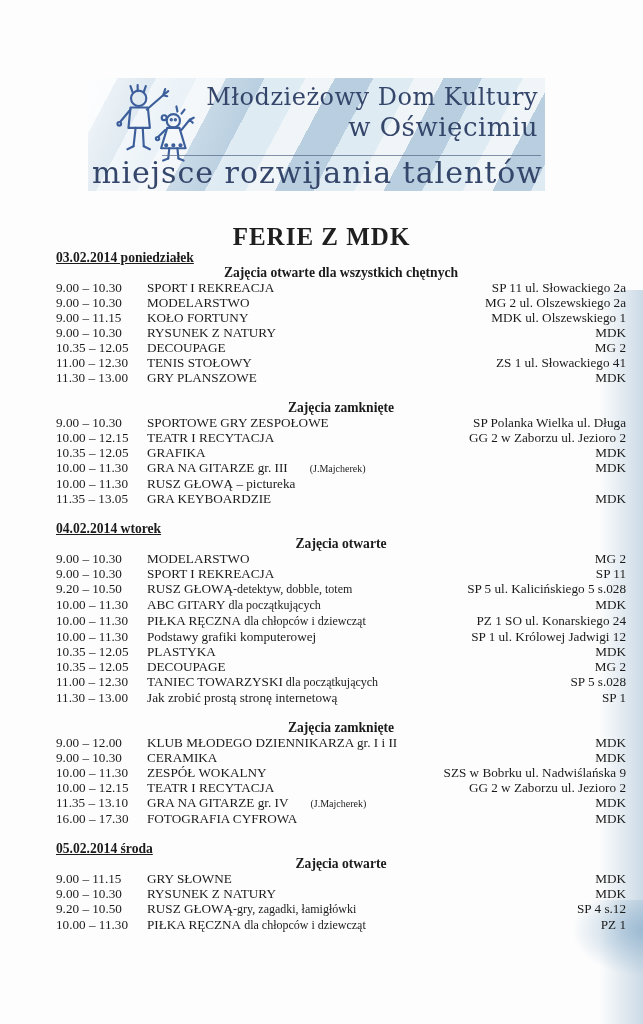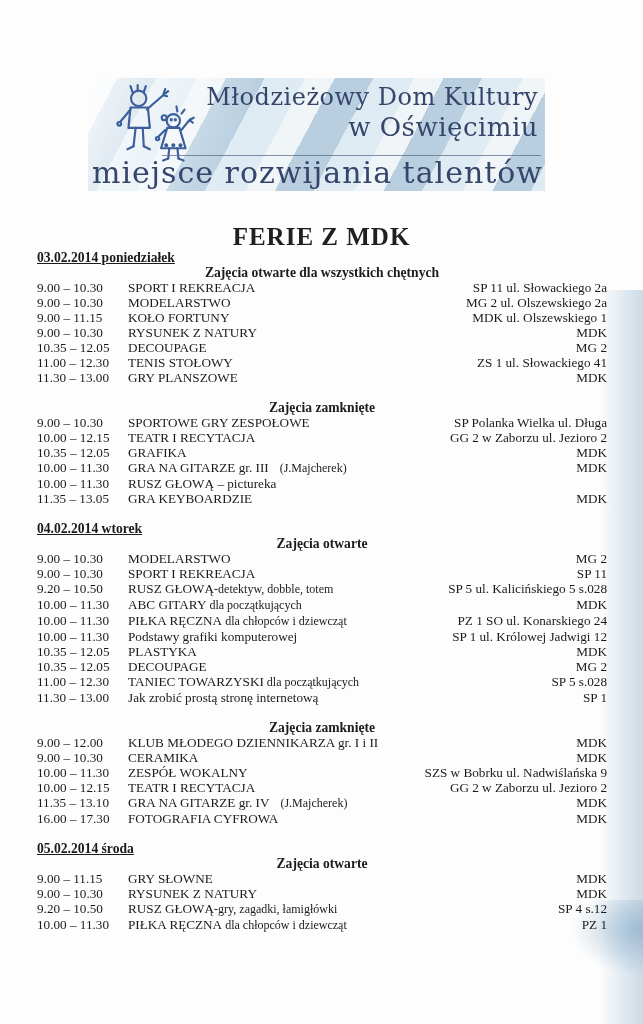--- a/index.html
+++ b/index.html
@@ -54,35 +54,35 @@
   .logo-figures { position:absolute; left:22px; top:5px; }
 
   
   .page-title {
     position:absolute; top:206px; left:0; width:100%;
     text-align:center; font-size:25px; letter-spacing:1px; color:#1f1f1f;
   }
 
   
   .schedule {
-    position:absolute; top:250px; left:37px; width:570px;
+    position:absolute; top:250px; left:56px; width:570px;
     font-size:13.2px; line-height:15px;
   }
   .day { margin-bottom:8px; }
   .date {
     font-weight:bold; font-size:13.6px; line-height:15px;
     text-decoration:underline;
   }
   .sect-heading { font-weight:bold; font-size:13.6px; line-height:15px;text-align:center; }
   .section-block { margin-bottom:15px; }
   .row { display:flex; align-items:baseline; }
   .time { flex:none; width:80px; white-space:nowrap; }
   .act  { margin-left:11px; white-space:nowrap; }
   .detail { font-size:12px; }
-  .note { font-size:12px; margin-left:11px; color:#222; }
+  .note { font-size:10px; margin-left:22px; color:#222; }
   .loc  { margin-left:auto; padding-left:8px; text-align:right; white-space:nowrap; }
 </style>
 </head>
 <body>
 
 <div class="page">
 
   <div class="scan-edge"></div>
   <div class="scan-blob"></div>
 

